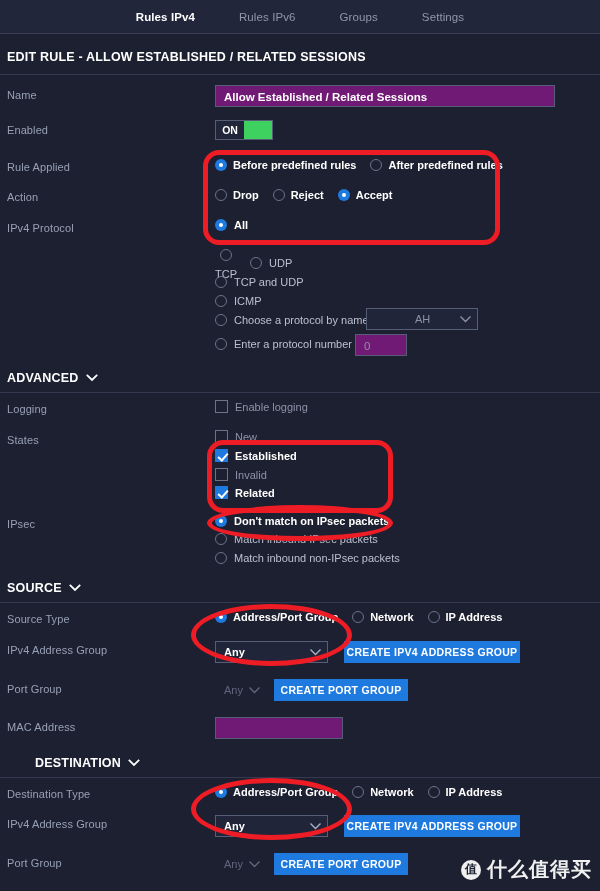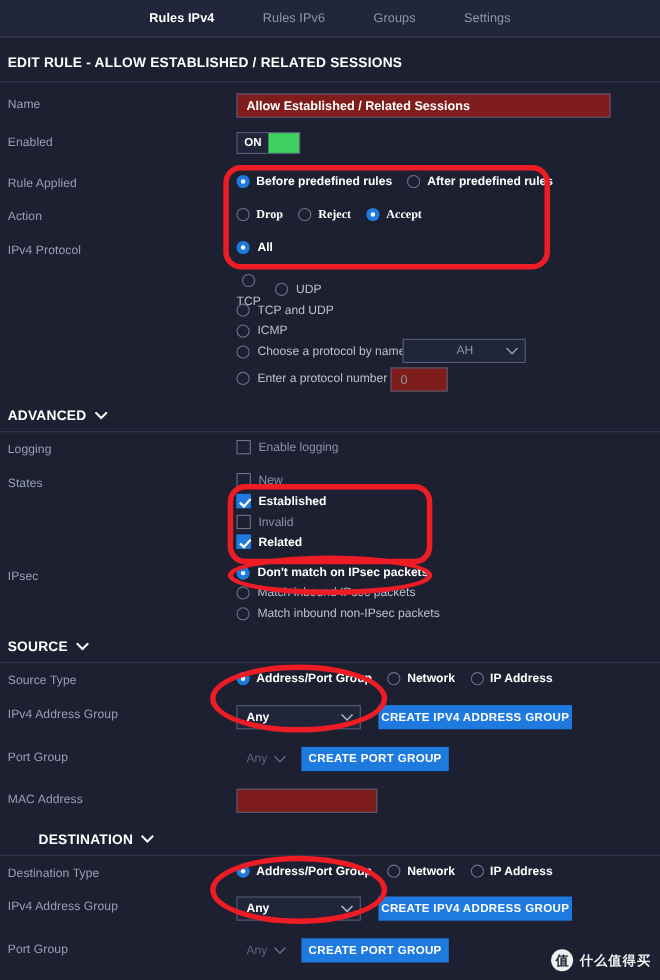--- a/index.html
+++ b/index.html
@@ -39,21 +39,21 @@
   .hr { position: absolute; left: 0; width: 600px; height: 1px; background: #343950; }
 
   
   .label {
     position: absolute; left: 7px; font-size: 11px; color: #98a0b5;
     white-space: nowrap; letter-spacing: .1px;
   }
 
   
   .textinput {
-    position: absolute; background: #7f1d1d; border: 1px solid #555d77;
+    position: absolute; background: #701a75; border: 1px solid #555d77;
     color: #ffffff; font-size: 11.5px; font-weight: bold;
     font-family: "Liberation Sans", sans-serif;
     padding: 0 8px; line-height: 22px; height: 22px;
   }
   .textinput.empty { color: #98a0b5; font-weight: normal; }
 
   
   .toggle {
     position: absolute; height: 20px; width: 58px;
     border: 1px solid #555d77; background: #212539;
@@ -128,21 +128,21 @@
     position: absolute; right: 8px; bottom: 8px;
     display: flex; align-items: center; gap: 6px;
   }
   .wm-logo {
     width: 20px; height: 20px; border-radius: 50%; background: #f0f0f0;
     color: #1d2030; font-size: 12px; font-weight: bold;
     display: flex; align-items: center; justify-content: center;
     font-family: "DejaVu Sans", sans-serif;
   }
   .wm-text {
-    color: #f0f0f0; font-size: 12px; font-weight: bold;
+    color: #f0f0f0; font-size: 20px; font-weight: bold;
     font-family: "DejaVu Sans", sans-serif; letter-spacing: 1px;
   }
 </style>
 </head>
 <body>
 
 <div id="root">
 
   <div class="tabbar">
     <div class="tabs">
@@ -176,21 +176,21 @@
       <span class="rdo on"></span>
       <span class="rdo-text">Before predefined rules</span>
     </div>
     <div class="radio-opt sel">
       <span class="rdo"></span>
       <span class="rdo-text">After predefined rules</span>
     </div>
   </div>
 
   <div class="label" style="top:191px;">Action</div>
-  <div class="radio-row" style="left:215px; top:189px;font-family:Liberation Serif, serif;">
+  <div class="radio-row" style="left:215px; top:189px;">
     <div class="radio-opt sel">
       <span class="rdo"></span>
       <span class="rdo-text">Drop</span>
     </div>
     <div class="radio-opt sel">
       <span class="rdo"></span>
       <span class="rdo-text">Reject</span>
     </div>
     <div class="radio-opt sel">
       <span class="rdo on"></span>

